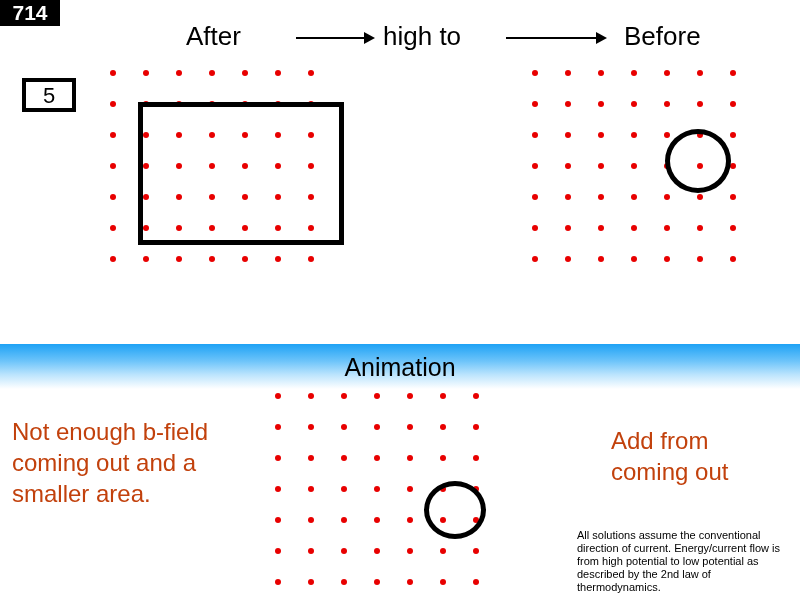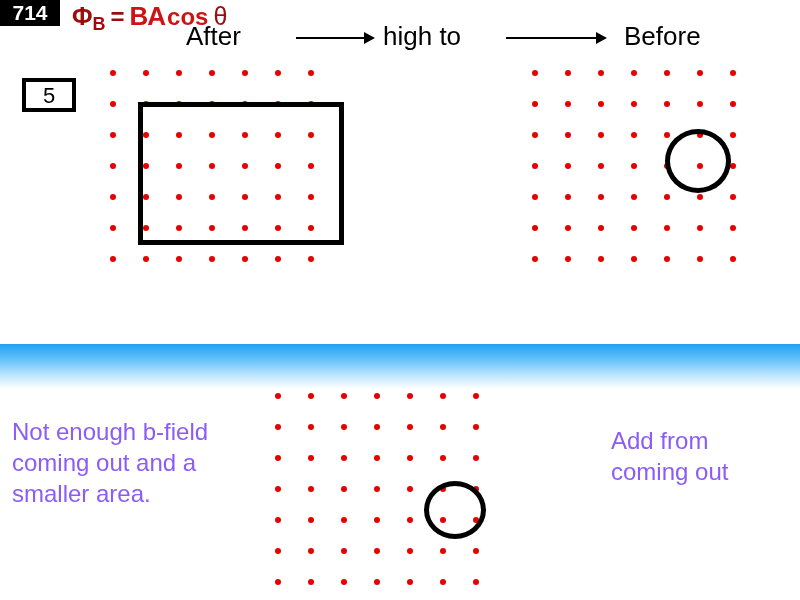--- a/index.html
+++ b/index.html
@@ -182,21 +182,21 @@
     width: 800px;
     text-align: center;
     font-size: 25px;
     color: #000000;
     line-height: 30px;
   }
 
   
   .caption-blue {
     position: absolute;
-    color: #8b5cf6;
+    color: #c2410c;
     font-size: 24px;
     line-height: 31px;
   }
   #caption-left {
     left: 12px;
     top: 416px;
     width: 262px;
   }
   #caption-right {
     left: 611px;
@@ -213,23 +213,20 @@
     color: #000000;
   }
 </style>
 </head>
 <body>
 
 <div id="slide">
 
   <div class="slide-number-badge">714</div>
 
-  <div class="formula">
-    <span class="phi">Φ</span><span class="sub">B</span><span class="eq">=</span><span class="ba">BA</span><span class="cosfn">cos</span><span class="theta">θ</span>
-  </div>
 
   <div class="hdr-label hdr-before">After</div>
 
   <div class="hdr-arrow arrow1">
     <div class="shaft"></div>
     <div class="head"></div>
   </div>
 
   <div class="hdr-label hdr-moves">high to</div>
 
@@ -342,20 +339,21 @@
       <div class="field-dot" style="left: 33px; top: 186px; background: rgb(232, 0, 0);"></div>
       <div class="field-dot" style="left: 66px; top: 186px; background: rgb(232, 0, 0);"></div>
       <div class="field-dot" style="left: 99px; top: 186px; background: rgb(232, 0, 0);"></div>
       <div class="field-dot" style="left: 132px; top: 186px; background: rgb(232, 0, 0);"></div>
       <div class="field-dot" style="left: 165px; top: 186px; background: rgb(232, 0, 0);"></div>
       <div class="field-dot" style="left: 198px; top: 186px; background: rgb(232, 0, 0);"></div>
     </div>
   <div class="loop-circle" id="circle-after"></div>
 
   <div class="anim-banner"></div>
+  <div class="anim-title">Animation</div>
 
   <div class="caption-blue" id="caption-left">Not enough b-field coming out and a smaller area.</div>
 
   <div class="field-grid" id="grid-anim">
       <div class="field-dot" style="left: 0px; top: 0px; background: rgb(232, 0, 0);"></div>
       <div class="field-dot" style="left: 33px; top: 0px; background: rgb(232, 0, 0);"></div>
       <div class="field-dot" style="left: 66px; top: 0px; background: rgb(232, 0, 0);"></div>
       <div class="field-dot" style="left: 99px; top: 0px; background: rgb(232, 0, 0);"></div>
       <div class="field-dot" style="left: 132px; top: 0px; background: rgb(232, 0, 0);"></div>
       <div class="field-dot" style="left: 165px; top: 0px; background: rgb(232, 0, 0);"></div>
@@ -400,14 +398,15 @@
       <div class="field-dot" style="left: 66px; top: 186px; background: rgb(232, 0, 0);"></div>
       <div class="field-dot" style="left: 99px; top: 186px; background: rgb(232, 0, 0);"></div>
       <div class="field-dot" style="left: 132px; top: 186px; background: rgb(232, 0, 0);"></div>
       <div class="field-dot" style="left: 165px; top: 186px; background: rgb(232, 0, 0);"></div>
       <div class="field-dot" style="left: 198px; top: 186px; background: rgb(232, 0, 0);"></div>
     </div>
   <div class="loop-circle" id="circle-anim"></div>
 
   <div class="caption-blue" id="caption-right">Add from coming out</div>
 
+  <div class="footnote">All solutions assume the conventional direction of current. Energy/current flow is from high potential to low potential as described by the 2nd law of thermodynamics.</div>
 
 </div>
 
 </body></html>

